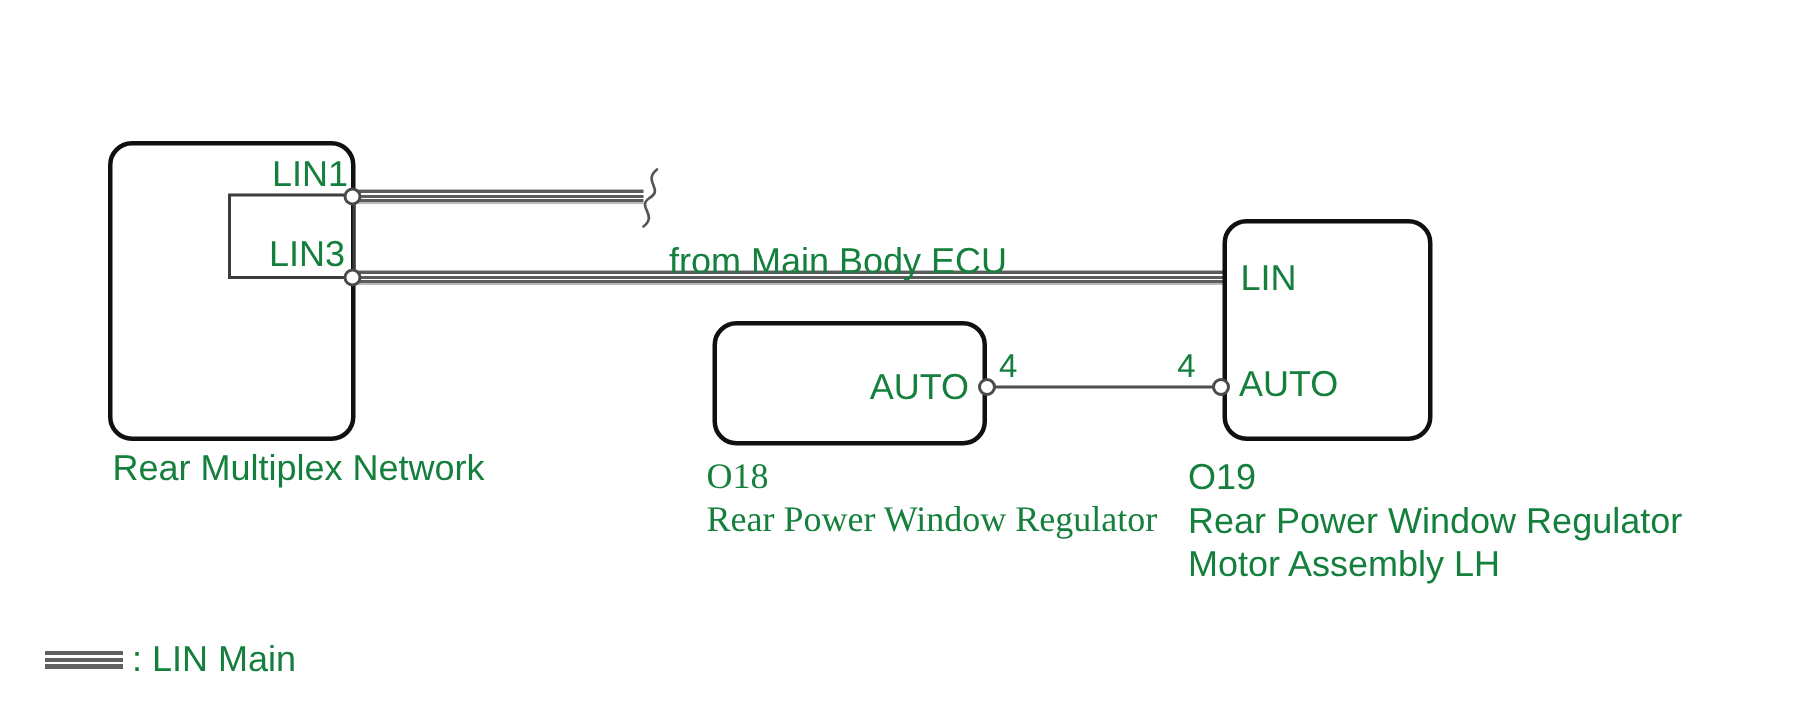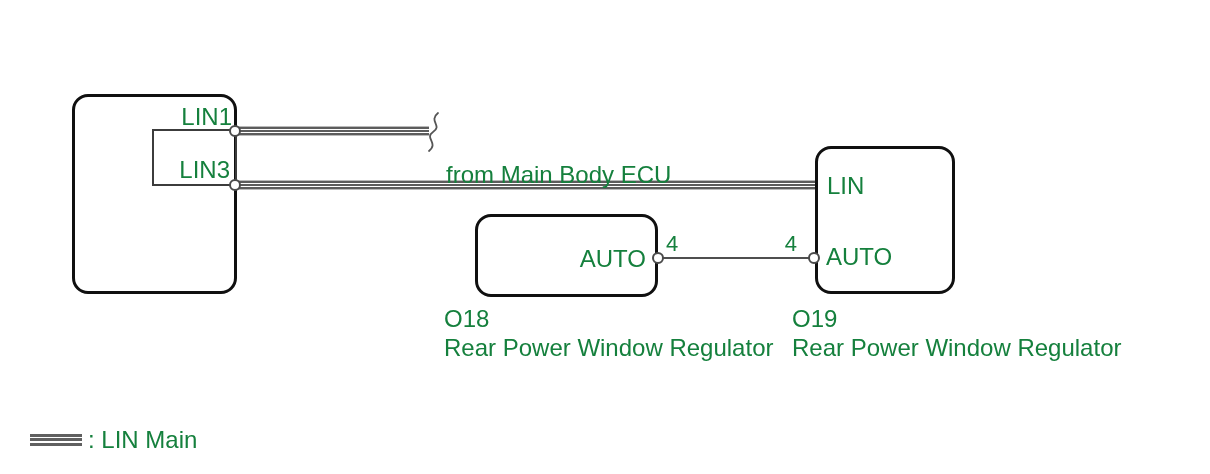--- a/index.html
+++ b/index.html
@@ -122,28 +122,30 @@
   <div class="txt" style="left:446px; top:117px;margin-top:44px;">from Main Body ECU</div>
 
   <div class="txt right" style="left:520px; top:245px; width:126px;">AUTO</div>
   <div class="txt" style="left:666px; top:230px; font-size:22px;">4</div>
 
   <div class="txt right" style="left:772px; top:230px; width:25px; font-size:22px;">4</div>
   <div class="txt" style="left:827px; top:172px;">LIN</div>
   <div class="txt" style="left:826px; top:243px;">AUTO</div>
 
   <div class="label-block" style="left:75px; top:298px;">
+    <div>Rear Multiplex Network</div>
   </div>
 
-  <div class="label-block" style="left:444px; top:304px;">
+  <div class="label-block" style="left:471px; top:304px;font-family:Liberation Serif, serif;">
     <div>O18</div>
     <div>Rear Power Window Regulator</div>
   </div>
 
   <div class="label-block" style="left:792px; top:304px;">
     <div>O19</div>
     <div>Rear Power Window Regulator</div>
+    <div>Motor Assembly LH</div>
   </div>
 
   <div class="legend-sample"></div>
   <div class="txt" style="left:88px; top:426px;">: LIN Main</div>
 
 </div>
 
 </body></html>

